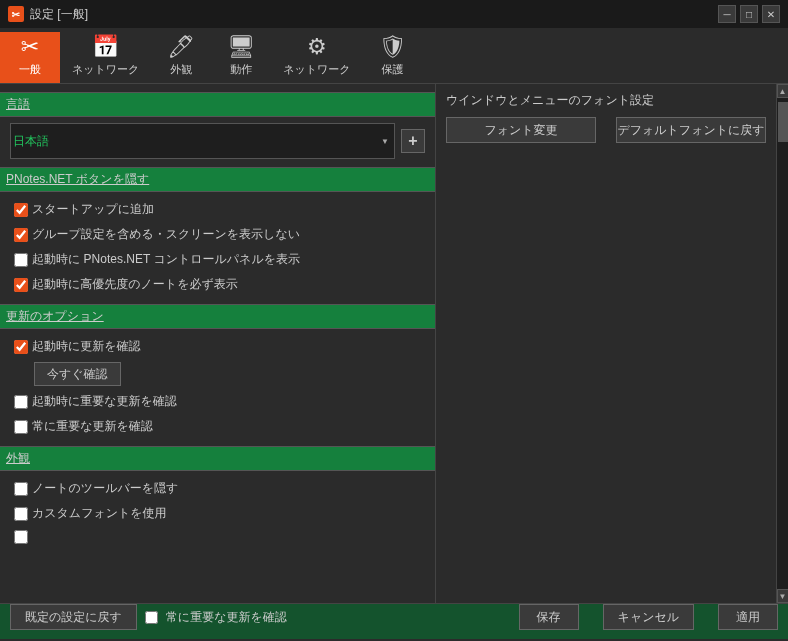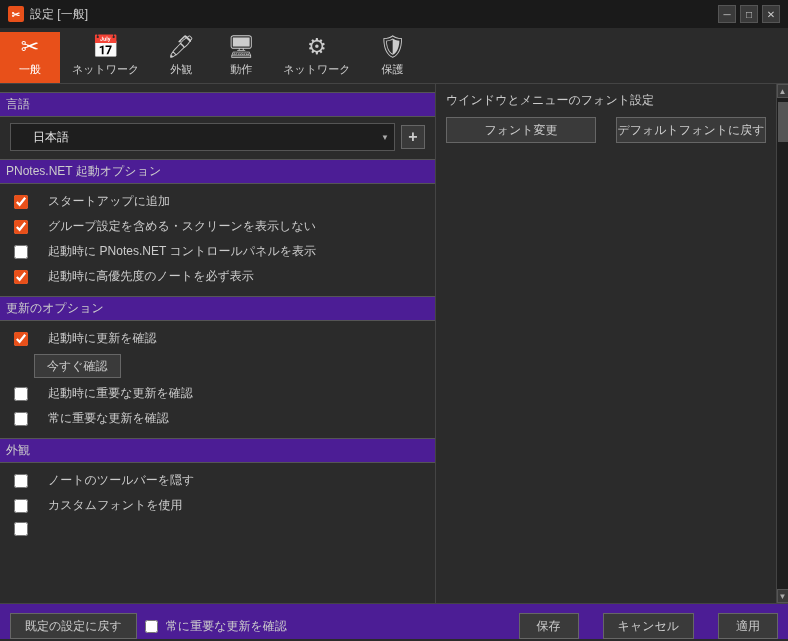--- a/index.html
+++ b/index.html
@@ -93,47 +93,48 @@
       width: 340px;
       padding: 8px 10px;
       overflow-y: auto;
     }
     .left-panel::-webkit-scrollbar { width: 8px; }
     .left-panel::-webkit-scrollbar-track { background: #2b2b2b; }
     .left-panel::-webkit-scrollbar-thumb { background: #555; }
 
     
     .section-header {
-      background: #4c1d95;
+      background: #15803d;
       color: #cccccc;
       padding: 3px 6px;
       font-size: 12px;
       margin: 8px -10px 6px -10px;
       border-top: 1px solid #555;
       border-bottom: 1px solid #555;
+      text-decoration: underline;
     }
     .section-header:first-child {
       margin-top: 0;
     }
 
     
     .lang-row {
       display: flex;
       align-items: center;
       gap: 6px;
       margin-bottom: 4px;
     }
     .lang-select {
       flex: 1;
       background: #1e1e1e;
       border: 1px solid #555;
-      color: #e5e5e5;
-      padding: 3px 22px;
-      font-size: 12px;
-      height: 28px;
+      color: #22c55e;
+      padding: 3px 2px;
+      font-size: 12px;
+      height: 36px;
       appearance: none;
       -webkit-appearance: none;
       cursor: pointer;
       position: relative;
     }
     .lang-select-wrap {
       flex: 1;
       position: relative;
       display: flex; align-items: center;
     }
@@ -153,21 +154,21 @@
       font-size: 16px;
       display: flex; align-items: center; justify-content: center;
       cursor: pointer;
       font-weight: bold;
     }
 
     
     .checkbox-row {
       display: flex;
       align-items: center;
-      gap: 20px;
+      gap: 4px;
       padding: 3px 4px;
       margin: 2px 0;
     }
     .checkbox-row input[type="checkbox"] {
       width: 14px; height: 14px;
       accent-color: #e8501a;
       cursor: pointer;
     }
     .checkbox-row label {
       font-size: 12px;
@@ -206,24 +207,24 @@
       font-size: 12px;
       cursor: pointer;
       height: 26px;
       flex: 1;
       text-align: center;
     }
 
     
     .bottom-bar {
       height: 36px;
-      background: #4c1d95;
+      background: #14532d;
       border-top: 1px solid #444;
       display: flex;
-      align-items: flex-end;
+      align-items: flex-start;
       padding: 0 10px;
       gap: 8px;
     }
     .bottom-left {
       display: flex; align-items: center; gap: 8px; flex: 1;
     }
     .bottom-right {
       display: flex; gap: 24px;
     }
     .btn-bottom {
@@ -319,21 +320,21 @@
       <div class="lang-select-wrap">
         <select class="lang-select">
           <option>日本語</option>
           <option>English</option>
         </select>
       </div>
       <button class="btn-add">+</button>
     </div>
 
     <div class="section-header">
-      <span>PNotes.NET 起動オプション</span>
+      <span>PNotes.NET ボタンを隠す</span>
     </div>
 
     <div class="checkbox-row">
       <input type="checkbox" id="startup_add" checked="" style="">
       <label for="startup_add">スタートアップに追加</label>
     </div>
     <div class="checkbox-row">
       <input type="checkbox" id="no_splash" checked="" style="">
       <label for="no_splash">グループ設定を含める・スクリーンを表示しない</label>
     </div>

